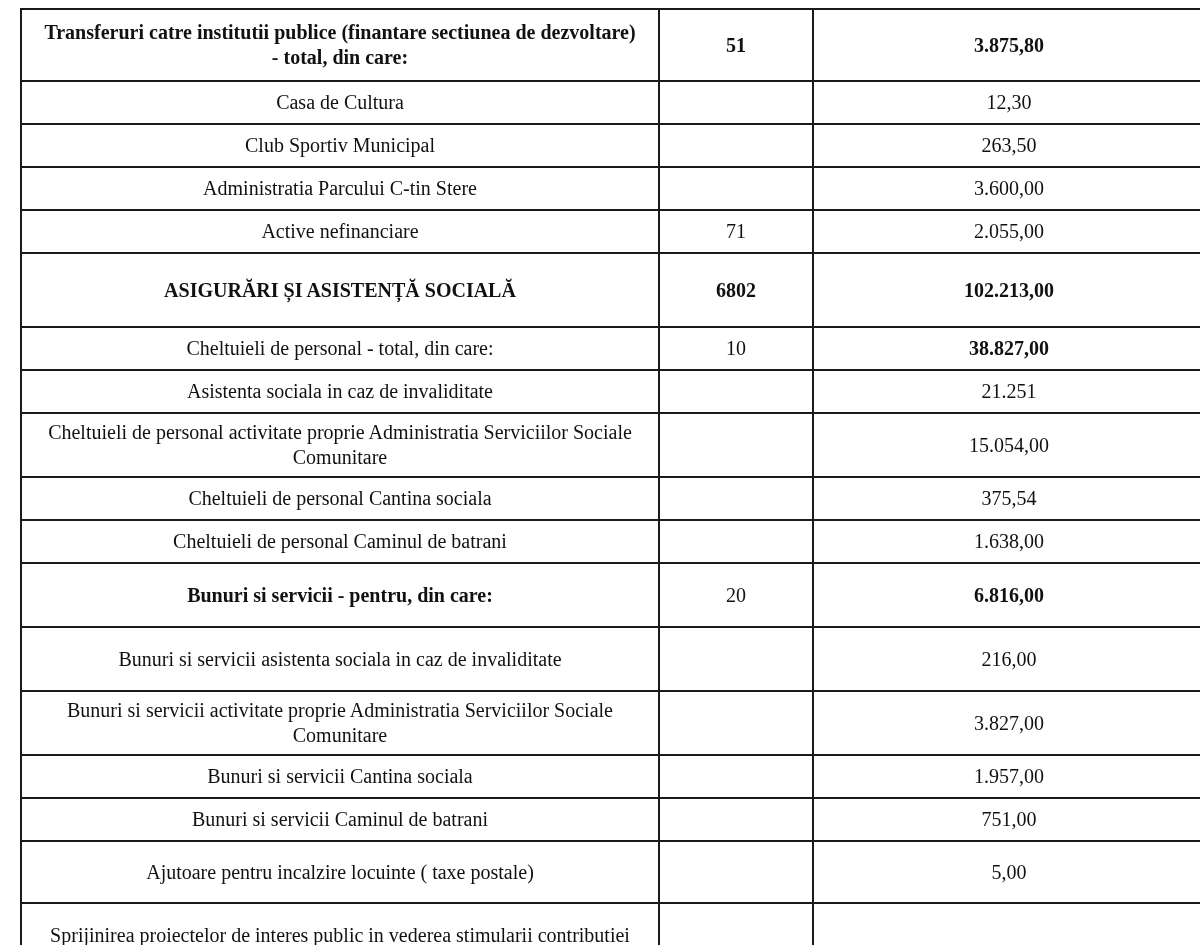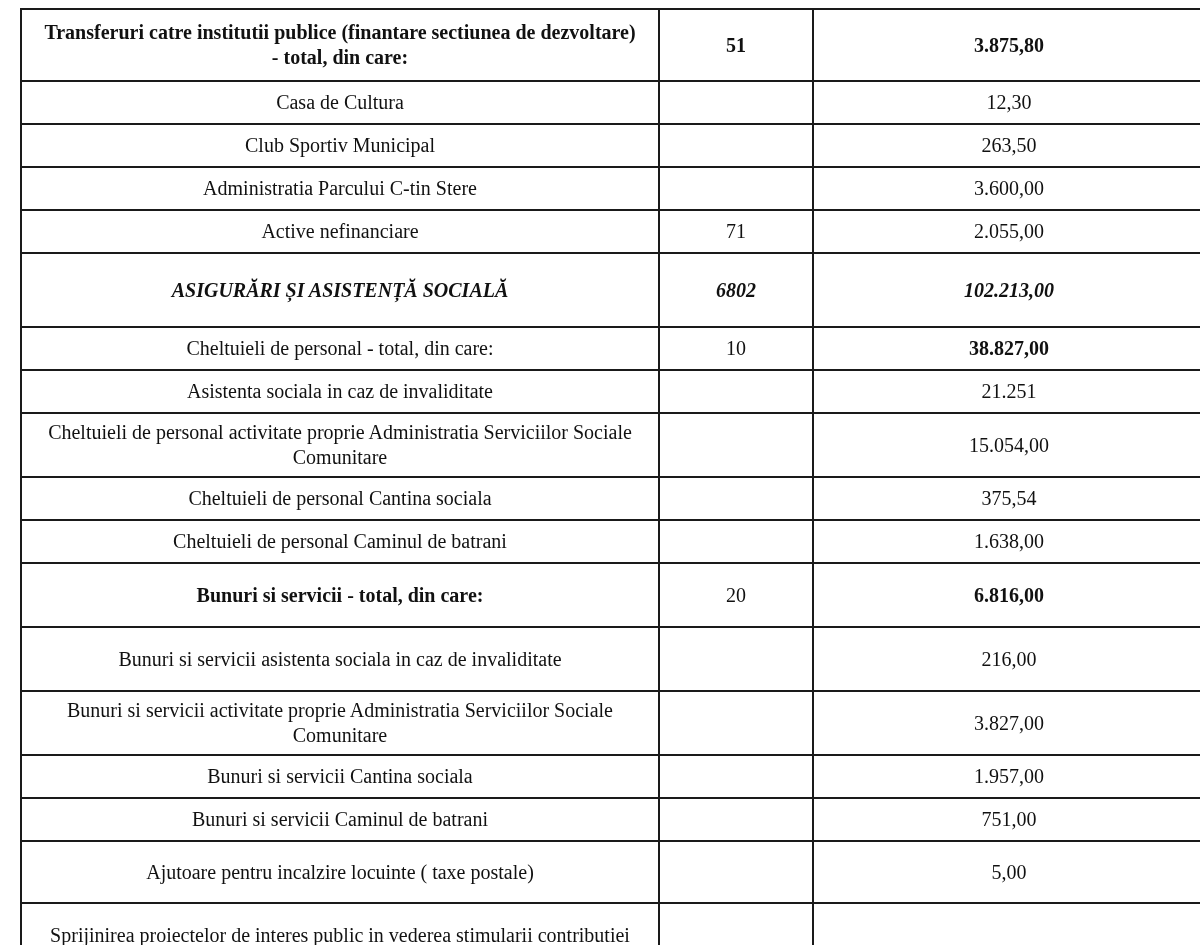--- a/index.html
+++ b/index.html
@@ -3,21 +3,21 @@
 <meta charset="utf-8">
 <style>
   html, body { margin:0; padding:0; background:#ffffff; }
   body { width:1200px; height:945px; overflow:hidden; position:relative; }
   .doc { position:absolute; left:20px; top:8px; width:1184px; }
   table { border-collapse:collapse; width:1184px; table-layout:fixed;
           font-family:"Liberation Serif","DejaVu Serif",serif; color:#111; font-size:20px; }
   td { border:2px solid #1a1a1a; text-align:center; vertical-align:middle; padding:8px 4px; line-height:25px; }
   col.c1 { width:638px; } col.c2 { width:154px; } col.c3 { width:392px; }
   .bold { font-weight:bold; }
-  .ital { font-style:italic; font-weight:bold; }
+  .ital { font-weight:bold; }
 </style>
 </head>
 <body>
 
 <div class="doc">
 <table>
   <colgroup>
         <col class="c1">
         <col class="c2">
         <col class="c3">
@@ -72,21 +72,21 @@
       <td>Cheltuieli de personal Cantina sociala</td>
       <td></td>
       <td>375,54</td>
     </tr>
     <tr style="height:32px">
       <td>Cheltuieli de personal Caminul de batrani</td>
       <td></td>
       <td>1.638,00</td>
     </tr>
     <tr style="height:64px">
-      <td class="bold">Bunuri si servicii - total,  din care:</td>
+      <td class="bold">Bunuri si servicii - pentru,  din care:</td>
       <td>20</td>
       <td class="bold">6.816,00</td>
     </tr>
     <tr style="height:64px">
       <td>Bunuri si servicii asistenta sociala in caz de invaliditate</td>
       <td></td>
       <td>216,00</td>
     </tr>
     <tr style="height:64px">
       <td style="padding:0 14px">Bunuri si servicii activitate proprie Administratia Serviciilor Sociale Comunitare</td>

